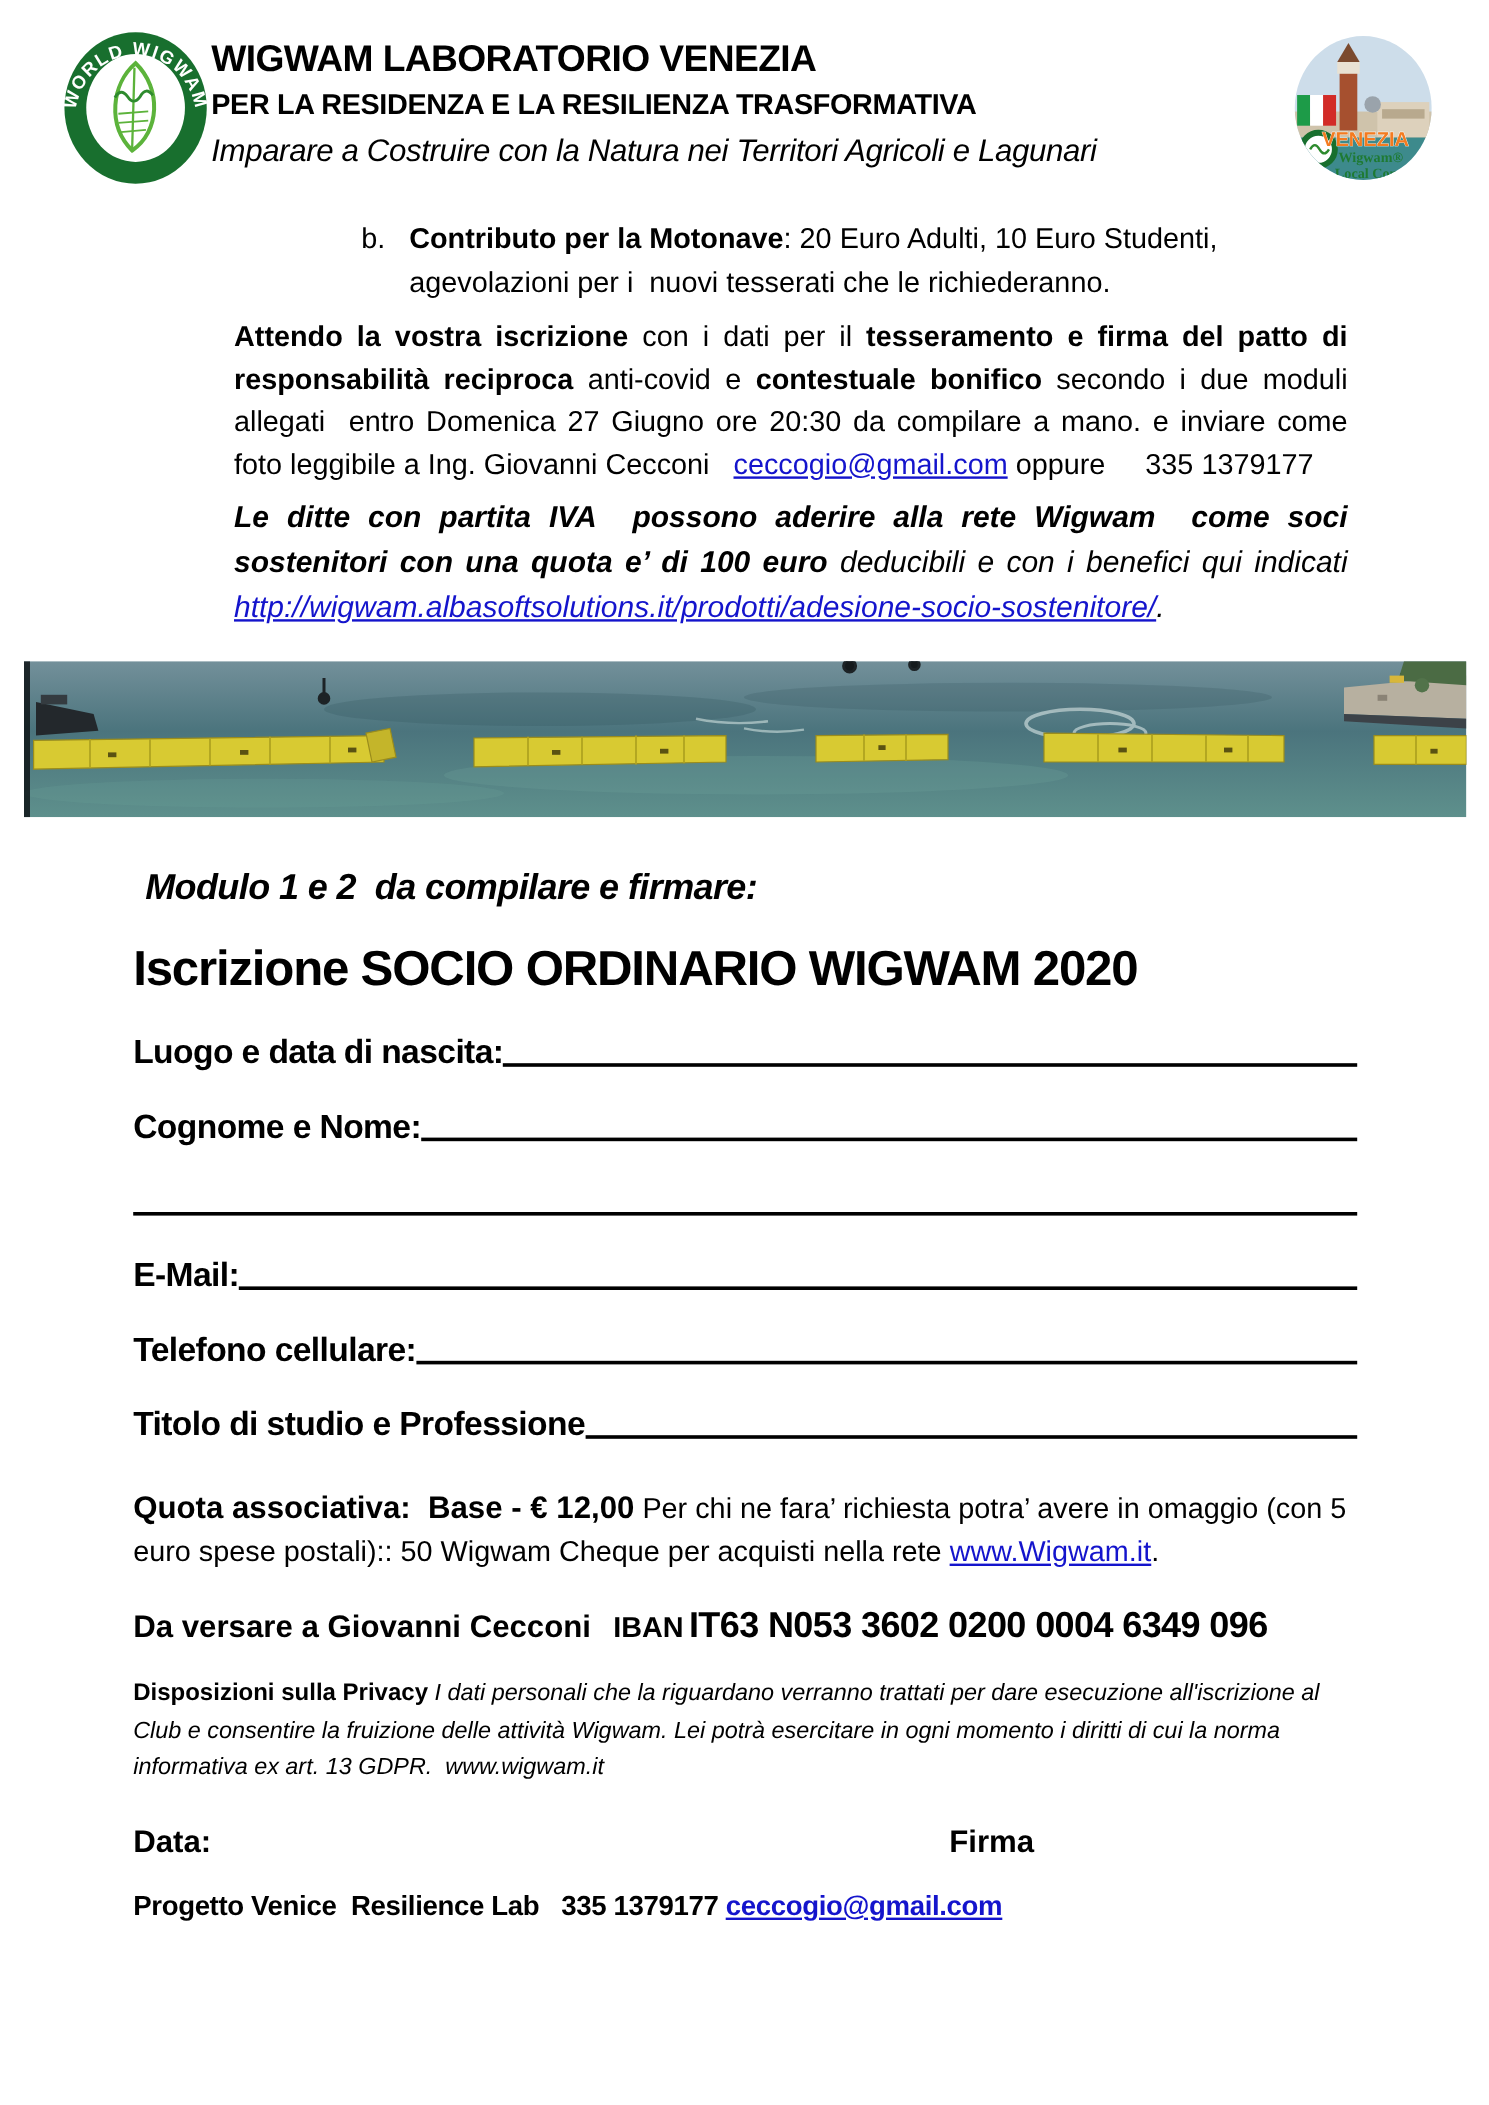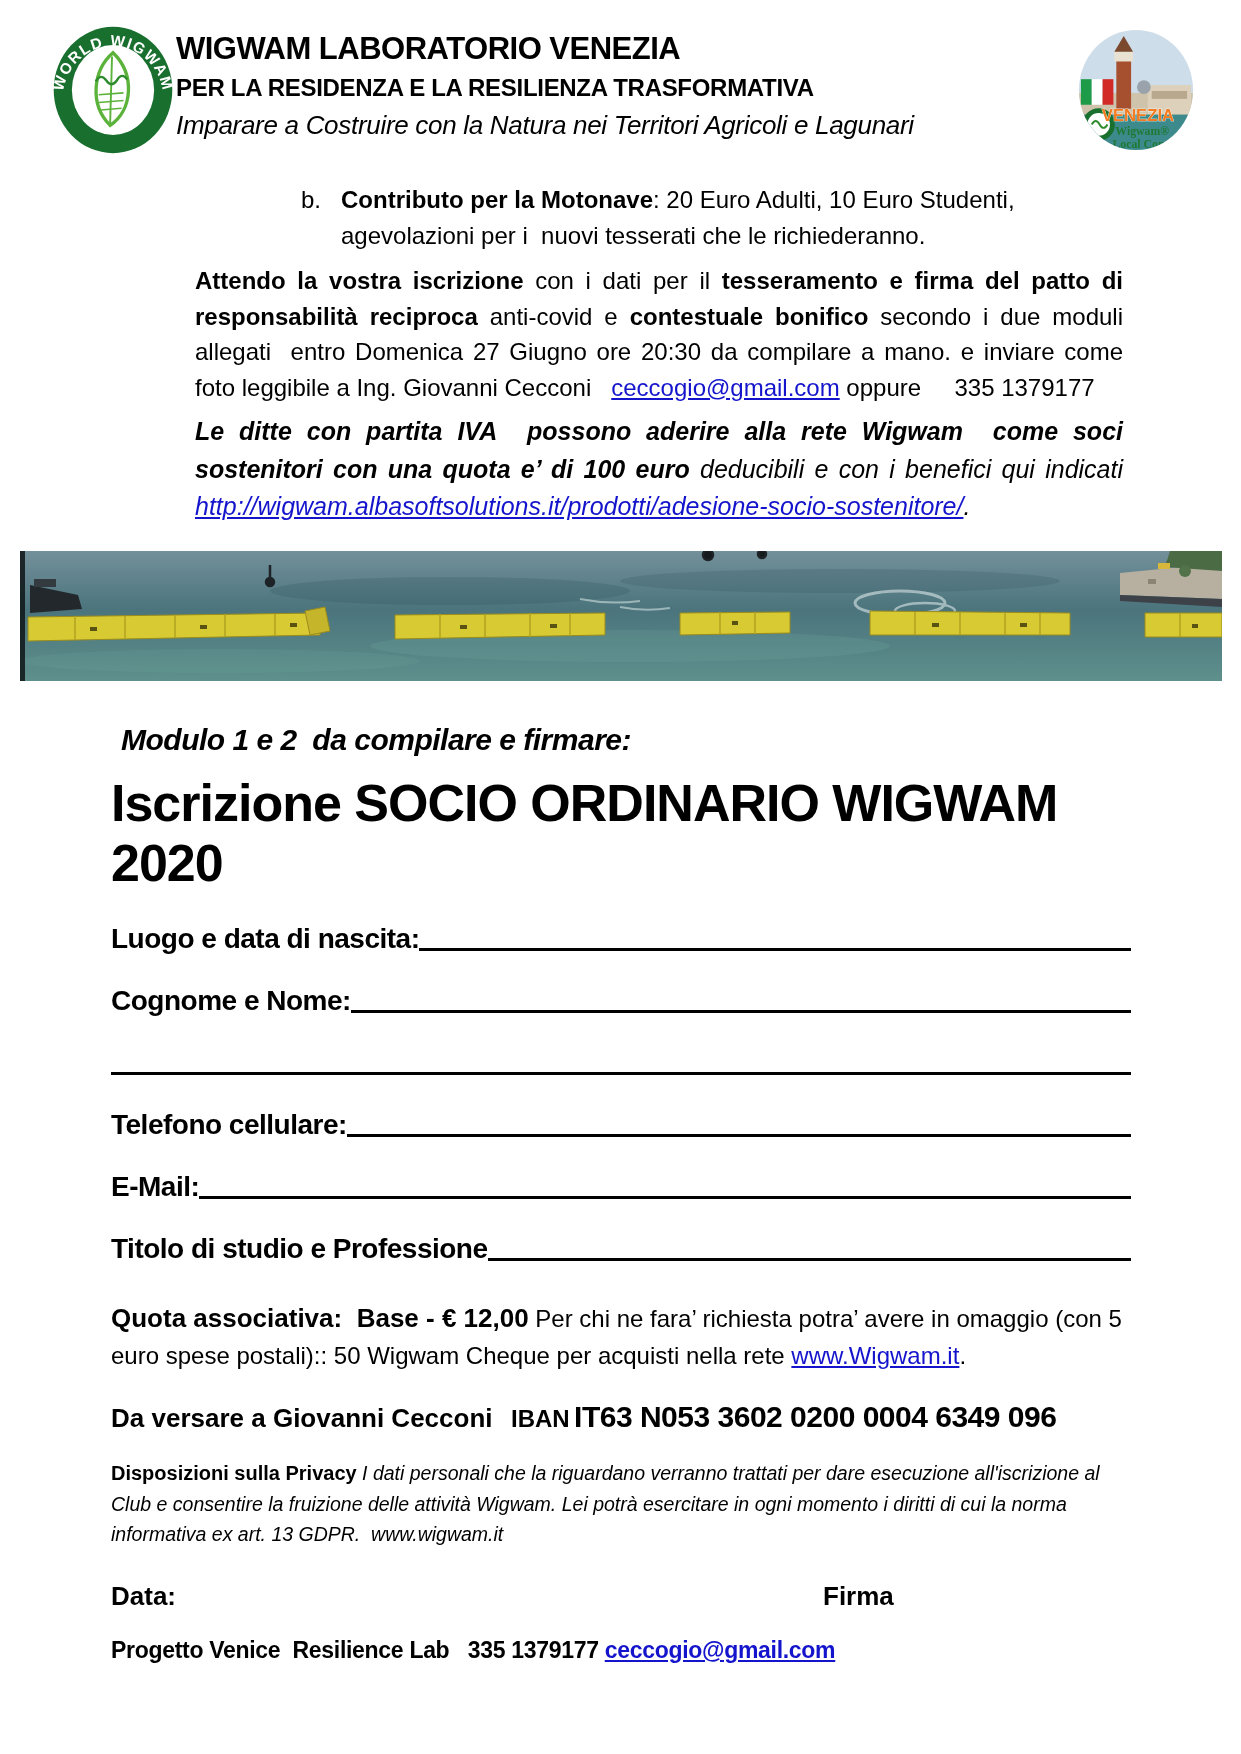--- a/index.html
+++ b/index.html
@@ -26,33 +26,33 @@
   .list-body{flex:1;}
   .p-just{text-align:justify;margin:10px 0 0 0;}
   .p-ital{font-style:italic;font-size:25px;margin-top:8px;text-align:justify;line-height:1.5;}
   b{font-weight:700;}
   a.lnk{color:#1414cc;text-decoration:underline;cursor:pointer;}
   
   .photo{margin:16px 20px 0 20px;height:130px;display:block;}
   
   .main{margin:0 110px 0 111px;}
   .sec-heading{font-size:30px;font-weight:700;font-style:italic;margin:42px 0 0 10px;letter-spacing:-.5px;}
-  .form-title{font-size:52px;font-weight:700;margin-top:16px;letter-spacing:-1px;}
+  .form-title{font-size:41px;font-weight:700;margin-top:27px;letter-spacing:-1px;}
   .field{display:flex;margin-top:27px;font-size:28px;font-weight:700;letter-spacing:-.5px;align-items:flex-end;height:35px;}
   .field .fline{flex:1;border-bottom:3px solid #000;margin-bottom:4px;min-width:40px;}
   .quota{margin-top:34px;font-size:24px;line-height:1.5;}
   .quota-lead{font-size:26px;font-weight:700;}
   .payment{margin-top:26px;white-space:nowrap;}
   .pay-lead{font-size:26px;font-weight:700;}
   .iban-label{font-size:24px;font-weight:700;margin-left:14px;}
   .iban-value{font-size:30px;font-weight:700;letter-spacing:-.5px;}
   .privacy{margin-top:24px;font-size:19.5px;font-style:italic;line-height:1.55;}
   .privacy .plead{font-style:normal;font-weight:700;font-size:20px;}
   .sign-row{position:relative;margin-top:32px;font-size:26px;font-weight:700;height:34px;}
-  .firma{position:absolute;left:712px;top:0;}
+  .firma{position:absolute;left:680px;top:0;}
   .op-line{margin-top:28px;font-size:23px;font-weight:700;letter-spacing:-.3px;}
   .proj-line{margin-top:22px;font-size:23px;font-weight:700;letter-spacing:-.3px;}
   .proj-line a.lnk{font-weight:700;}
 </style>
 </head>
 <body>
 
 <div class="page">
 
   <div class="header">
@@ -216,25 +216,25 @@
     </div>
     <div class="field">
       <span>Cognome e Nome:</span>
       <span class="fline"></span>
     </div>
     <div class="field">
       <span></span>
       <span class="fline"></span>
     </div>
     <div class="field">
+      <span>E-Mail:</span>
+      <span class="fline"></span>
+    </div>
+    <div class="field">
       <span>Telefono cellulare:</span>
-      <span class="fline"></span>
-    </div>
-    <div class="field">
-      <span>E-Mail:</span>
       <span class="fline"></span>
     </div>
     <div class="field">
       <span>Titolo di studio e Professione</span>
       <span class="fline"></span>
     </div>
 
     <p class="quota"><span class="quota-lead">Quota associativa: &nbsp;Base - € 12,00</span><span> Per chi ne fara’ richiesta potra’ avere in omaggio (con 5 euro spese postali):: 50 Wigwam Cheque per acquisti nella rete </span><a class="lnk">www.Wigwam.it</a><span>.</span></p>
 
     <div class="payment">

